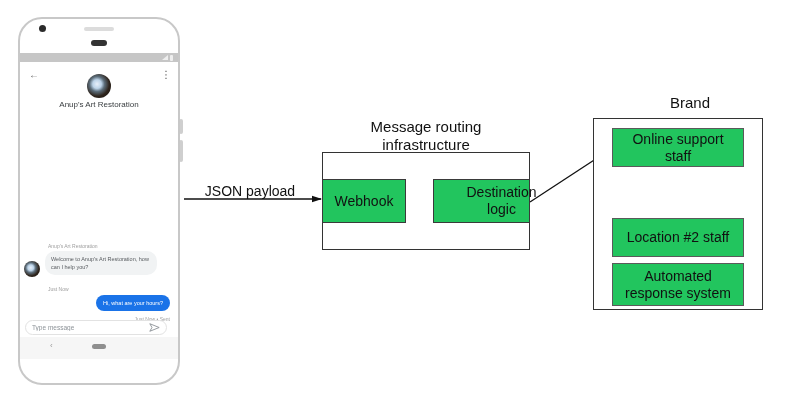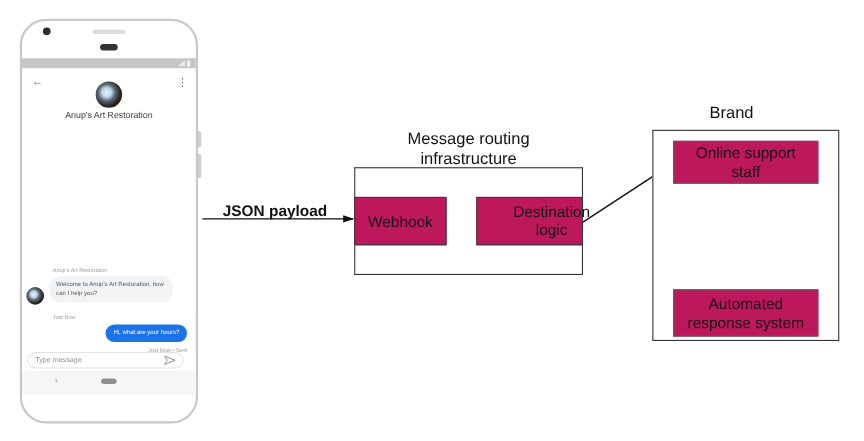--- a/index.html
+++ b/index.html
@@ -3,26 +3,26 @@
 <meta charset="utf-8">
 <style>
   * { margin: 0; padding: 0; box-sizing: border-box; }
   html, body { background: #ffffff; }
   body { font-family: "Liberation Sans", sans-serif; color: #1a1a1a; }
   .canvas { position: relative; width: 785px; height: 401px; background: #fff; overflow: hidden; }
 
   
   .arrow-layer { position: absolute; left: 0; top: 0; width: 785px; height: 401px; pointer-events: none; }
 
-  .flow-label { position: absolute; font-size: 14px; color: #111; text-align: center; font-weight: bold; }
+  .flow-label { position: absolute; font-size: 14px; color: #111; text-align: center; }
   .box-title { position: absolute; font-size: 15px; line-height: 18px; color: #111; text-align: center; }
 
   .outer-box { position: absolute; background: #fff; border: 1.5px solid #333; }
   .inner-box {
-    position: absolute; background: #be185d; border: 1.8px solid #4a4a4a;
+    position: absolute; background: #22c55e; border: 1.8px solid #4a4a4a;
     display: flex; align-items: center; justify-content: center;
     text-align: center; font-size: 14px; line-height: 17px; color: #111;
   }
   .routing-inner { padding: 0 4px; }
   .brand-item { left: 18px; width: 132px; height: 39px; padding: 0 10px; border-color: #5a5a5a; }
 
   
   .phone {
     position: absolute; left: 18px; top: 17px; width: 162px; height: 368px;
     background: #fff; border: 2px solid #c8c8c8; border-radius: 24px; overflow: hidden;
@@ -133,20 +133,21 @@
   <div class="flow-label" style="left:186px; top:183px; width:128px;">JSON payload</div>
 
   <div class="box-title" style="left:336px; top:118px; width:180px;">Message routing infrastructure</div>
 
   <div class="outer-box" style="left:322px; top:152px; width:208px; height:98px;"></div>
 
   <div class="inner-box routing-inner" style="left:322px; top:179px; width:84px; height:44px; border-color:#3a3a3a;">Webhook</div>
 
   <div class="inner-box routing-inner" style="left:433px; top:179px; width:97px; height:44px; border-color:#3a3a3a;padding-left:44px;">Destination logic</div>
 
-  <div class="box-title" style="left:580px; top:94px; width:170px;text-align:center;">Brand</div>
+  <div class="box-title" style="left:605px; top:94px; width:170px;text-align:center;">Brand</div>
 
   <div class="outer-box" style="left:593px; top:118px; width:170px; height:192px;">
     <div class="inner-box brand-item" style="top:9px;">Online support staff</div>
+    <div class="inner-box brand-item" style="top:99px;">Location #2 staff</div>
     <div class="inner-box brand-item" style="top:144px; height:43px;">Automated response system</div>
   </div>
 
 </div>
 
 </body></html>

